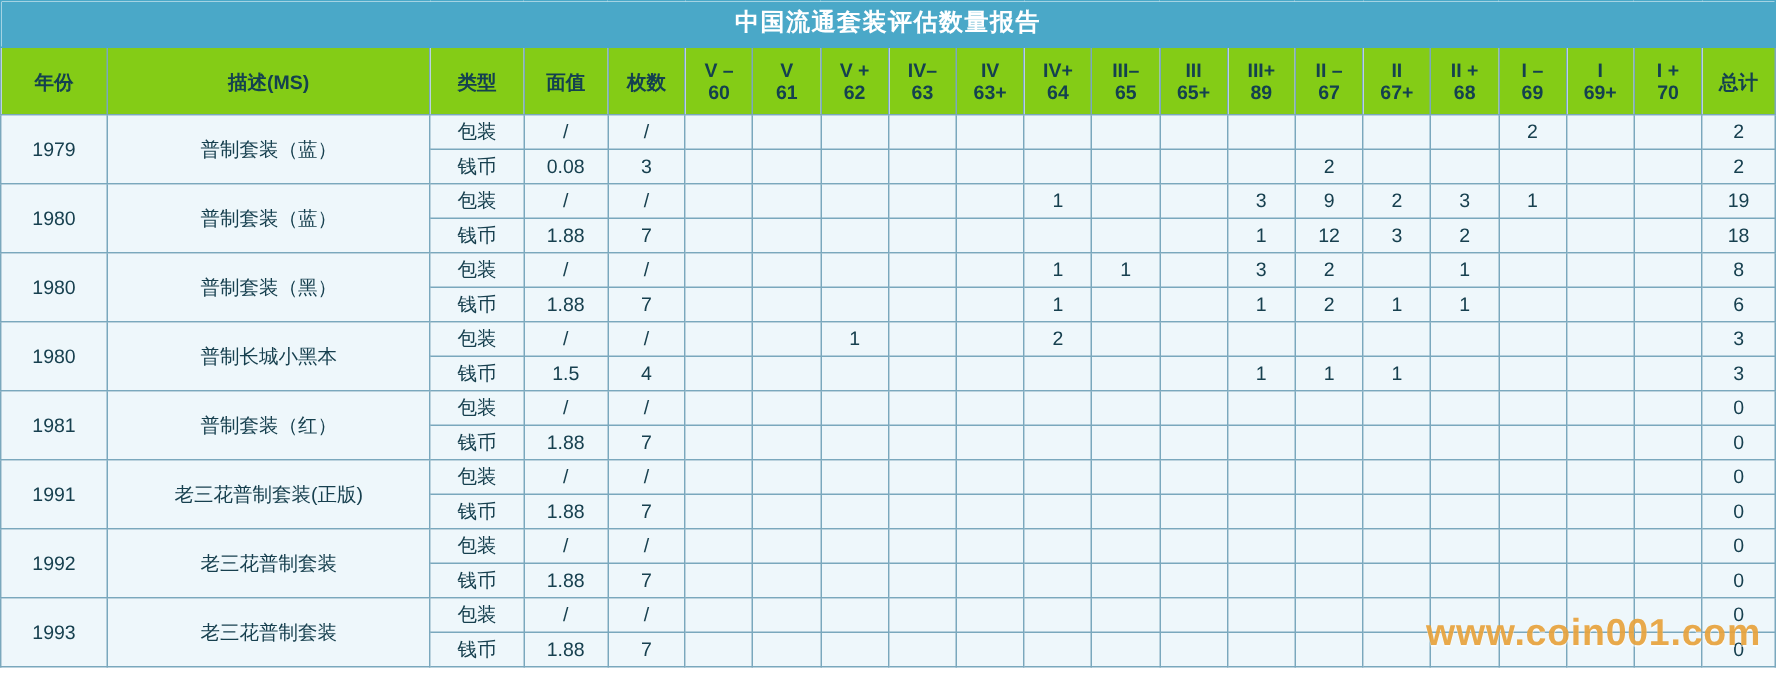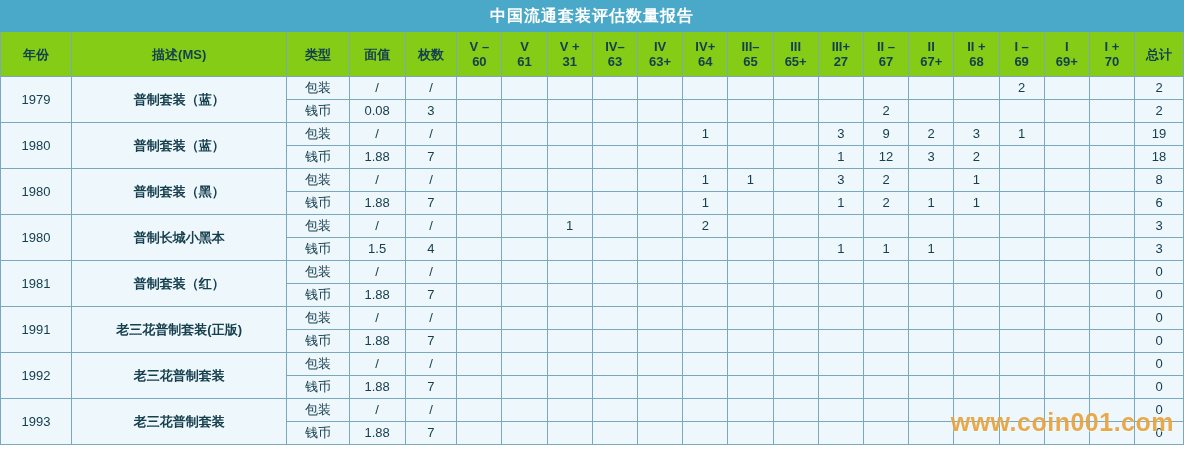--- a/index.html
+++ b/index.html
@@ -47,21 +47,21 @@
     height:44px;
     line-height:15px;
     font-size:13px;
   }
   tr.head-row th.grade{
     font-size:13px;
     font-weight:bold;
   }
   tr.head-row th.grade span{display:block;}
   td.year{font-size:13px;}
-  td.desc{font-size:13px;font-weight:bold;}
+  td.desc{font-size:13px;}
   td.type{font-size:13px;}
   td.val,td.cnt{font-size:13px;}
   td.total{font-size:13px;}
   td.slash{color:#4f93ad;}
   .wm{
     position:absolute;
     right:10px;
     bottom:18px;
     font-family:"Liberation Sans","DejaVu Sans",sans-serif;
     font-size:25px;
@@ -115,21 +115,21 @@
         <th class="grade">
             <span>V –</span>
             <span>60</span>
           </th>
           <th class="grade">
             <span>V</span>
             <span>61</span>
           </th>
           <th class="grade">
             <span>V +</span>
-            <span>31</span>
+            <span>62</span>
           </th>
           <th class="grade">
             <span>IV–</span>
             <span>63</span>
           </th>
           <th class="grade">
             <span>IV</span>
             <span>63+</span>
           </th>
           <th class="grade">
@@ -139,21 +139,21 @@
           <th class="grade">
             <span>III–</span>
             <span>65</span>
           </th>
           <th class="grade">
             <span>III</span>
             <span>65+</span>
           </th>
           <th class="grade">
             <span>III+</span>
-            <span>27</span>
+            <span>89</span>
           </th>
           <th class="grade">
             <span>II –</span>
             <span>67</span>
           </th>
           <th class="grade">
             <span>II</span>
             <span>67+</span>
           </th>
           <th class="grade">

